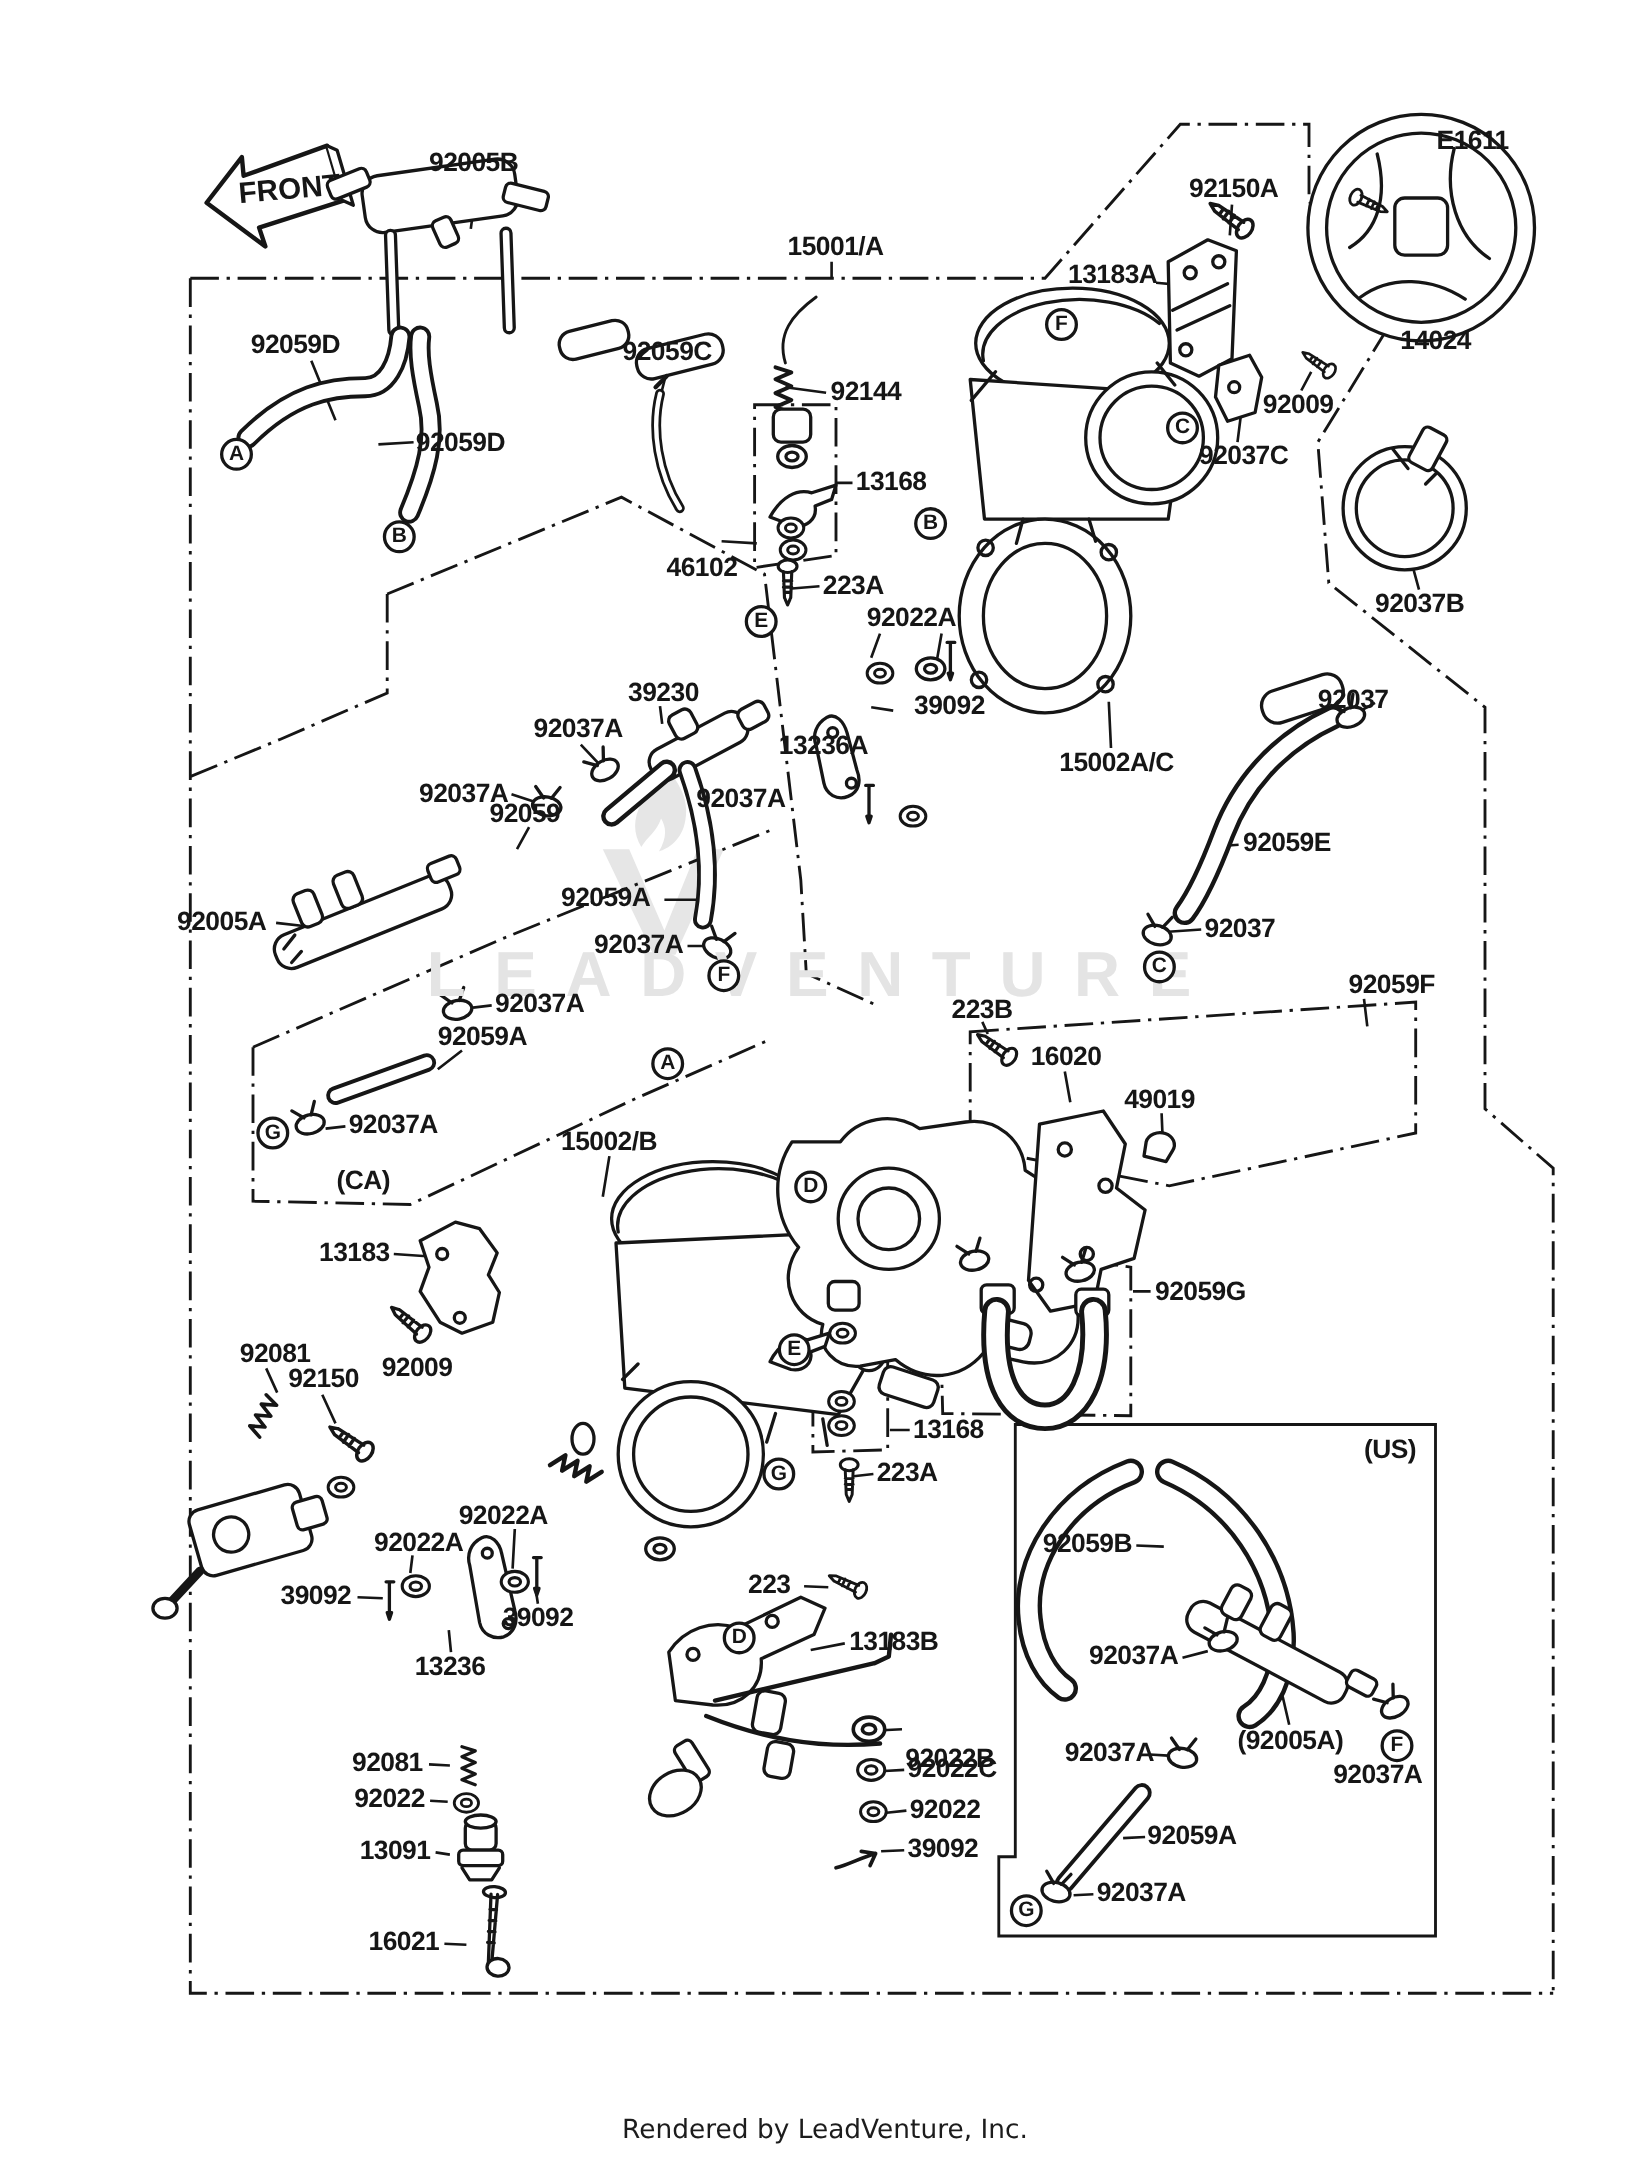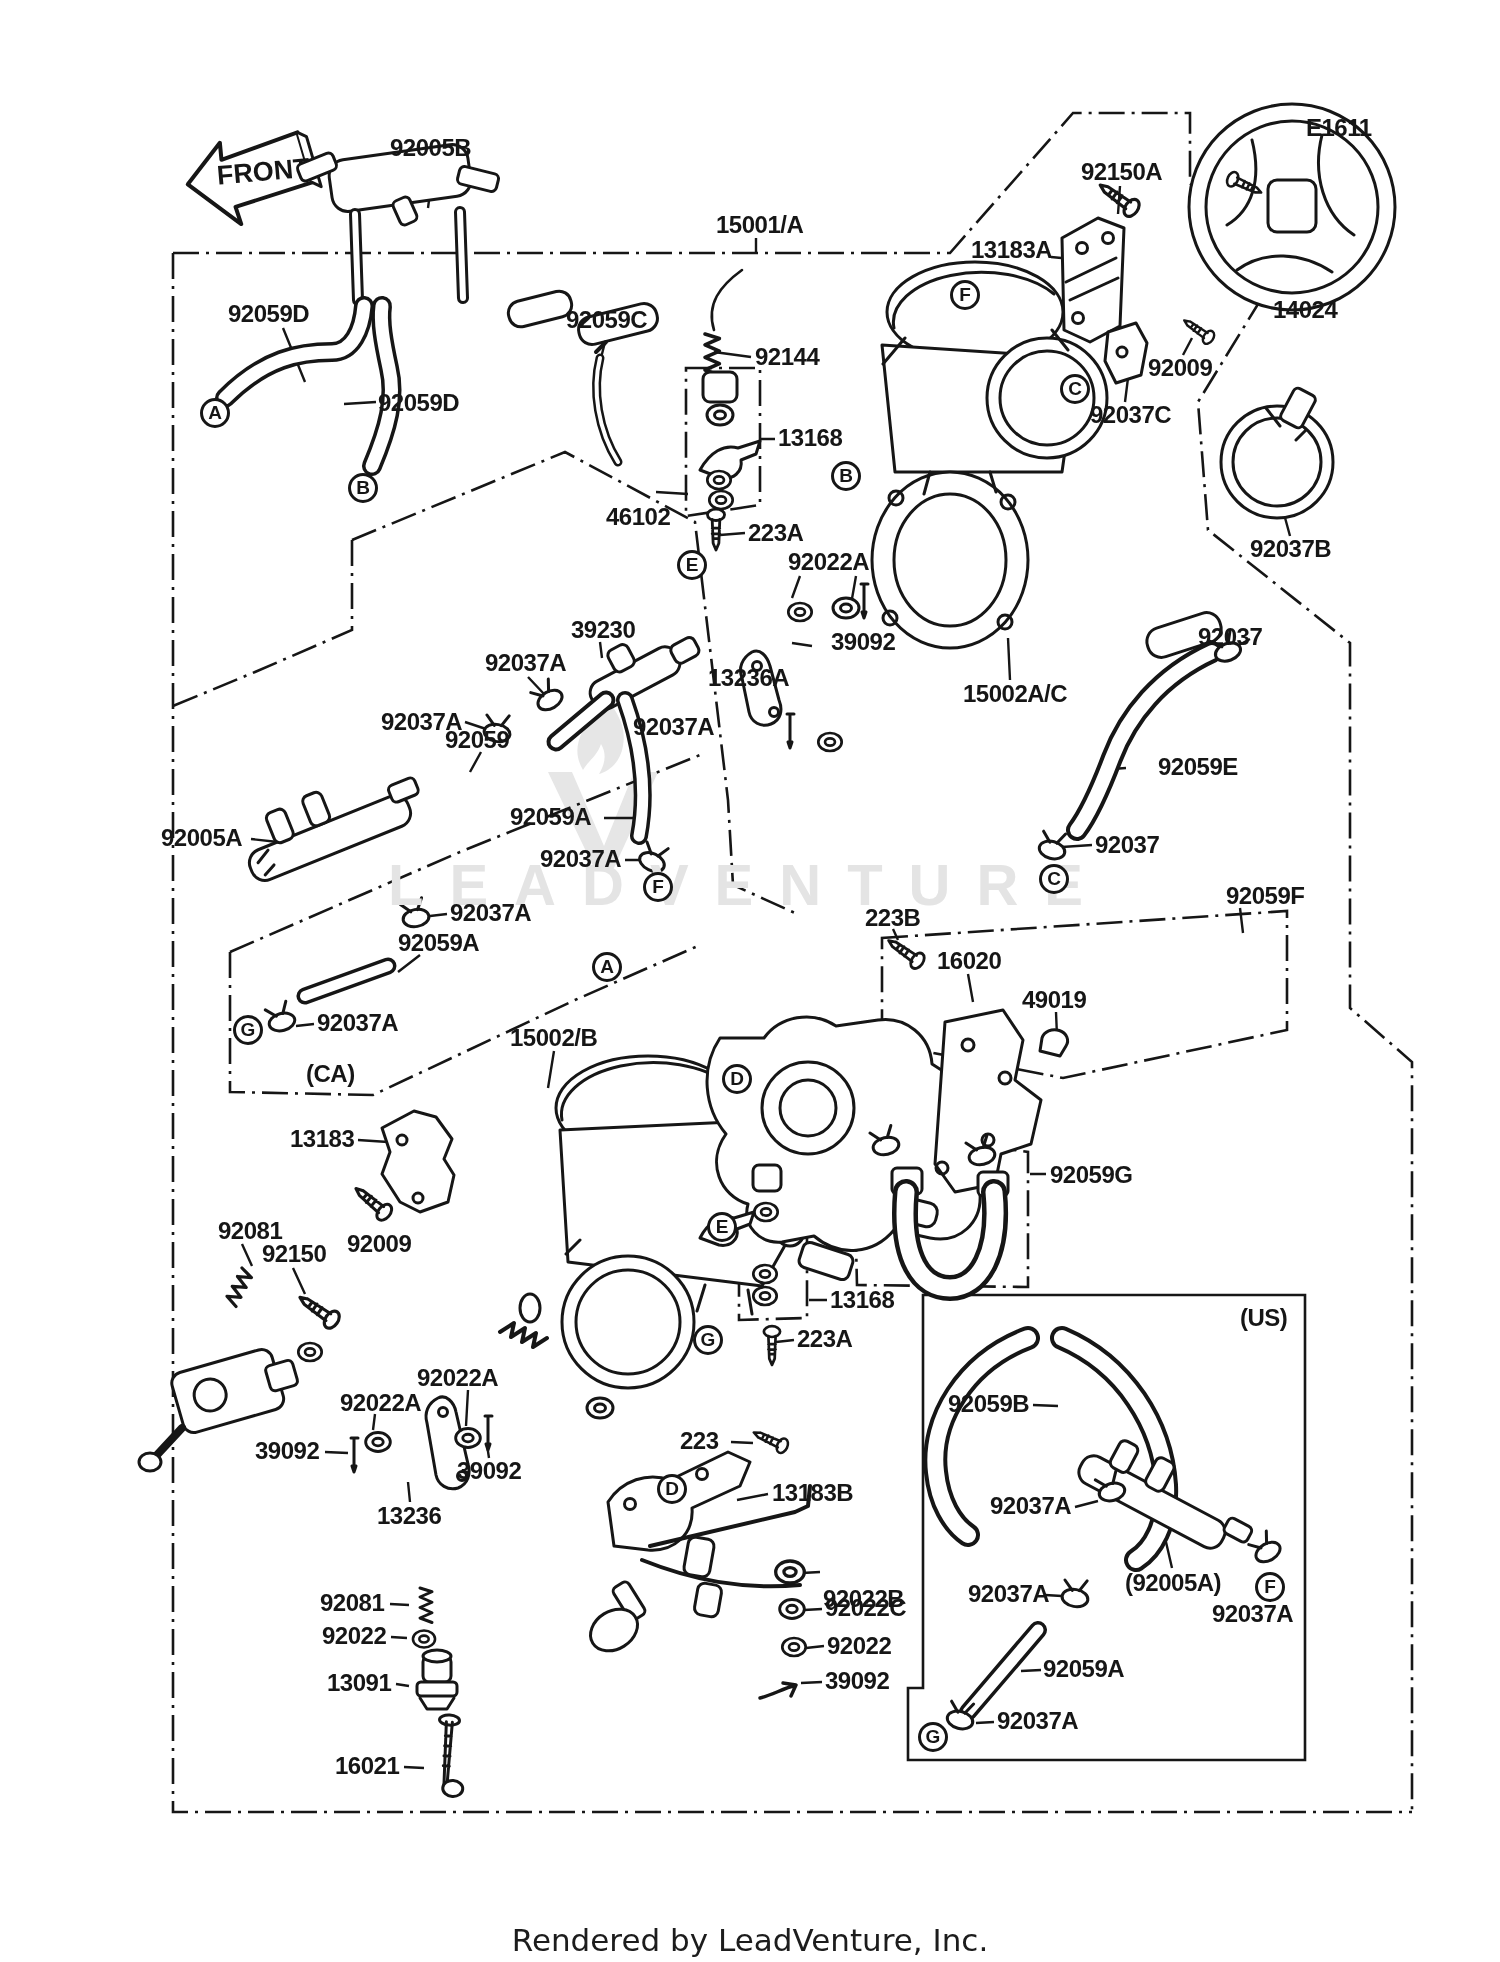--- a/index.html
+++ b/index.html
@@ -5,21 +5,21 @@
   html,body{margin:0;padding:0;background:#fff;}
   #stage{position:relative;width:1500px;height:1962px;background:#fff;overflow:hidden;
          font-family:"Liberation Sans",sans-serif;}
   #artwork{position:absolute;left:0;top:0;}
   .part-label{position:absolute;font-weight:700;font-size:24px;line-height:1;color:#161616;
               white-space:nowrap;letter-spacing:-0.5px;}
   .callout{position:absolute;width:30px;height:30px;border:3px solid #161616;border-radius:50%;
            box-sizing:border-box;font-weight:700;font-size:19px;line-height:24px;text-align:center;
            color:#161616;background:#fff;}
   #footer-credit{position:absolute;left:0;top:1922px;width:100%;text-align:center;
-           font-size:31px;color:#1c1c1c;font-family:"DejaVu Sans","Liberation Sans",sans-serif;}
+           font-size:24px;color:#1c1c1c;font-family:"DejaVu Sans","Liberation Sans",sans-serif;}
 </style>
 </head>
 <body>
 
 <div id="stage">
 
   <svg id="artwork" width="1500" height="1962" viewBox="0 0 1500 1962">
     <defs>
       <g id="washer">
           <ellipse rx="13" ry="10" fill="#fff"></ellipse>
@@ -370,21 +370,21 @@
       <div class="part-label" style="left: 971px; top: 238px;">13183A</div>
       <div class="part-label" style="left: 1273px; top: 298px;">14024</div>
       <div class="part-label" style="left: 1148px; top: 356px;">92009</div>
       <div class="part-label" style="left: 1090px; top: 403px;">92037C</div>
       <div class="part-label" style="left: 1250px; top: 537px;">92037B</div>
       <div class="part-label" style="left: 571px; top: 618px;">39230</div>
       <div class="part-label" style="left: 708px; top: 630px; margin-top: 36px;">13236A</div>
       <div class="part-label" style="left: 831px; top: 630px;">39092</div>
       <div class="part-label" style="left: 963px; top: 682px;">15002A/C</div>
       <div class="part-label" style="left: 1198px; top: 625px;">92037</div>
-      <div class="part-label" style="left: 1158px; top: 755px; text-align: right;">92059E</div>
+      <div class="part-label" style="left: 1130px; top: 755px; text-align: right;">92059E</div>
       <div class="part-label" style="left: 1095px; top: 833px;">92037</div>
       <div class="part-label" style="left: 485px; top: 651px;">92037A</div>
       <div class="part-label" style="left: 381px; top: 710px;">92037A</div>
       <div class="part-label" style="left: 445px; top: 728px;">92059</div>
       <div class="part-label" style="left: 161px; top: 826px;">92005A</div>
       <div class="part-label" style="left: 510px; top: 805px;">92059A</div>
       <div class="part-label" style="left: 633px; top: 715px;">92037A</div>
       <div class="part-label" style="left: 540px; top: 847px;">92037A</div>
       <div class="part-label" style="left: 450px; top: 901px;">92037A</div>
       <div class="part-label" style="left: 398px; top: 931px;">92059A</div>

